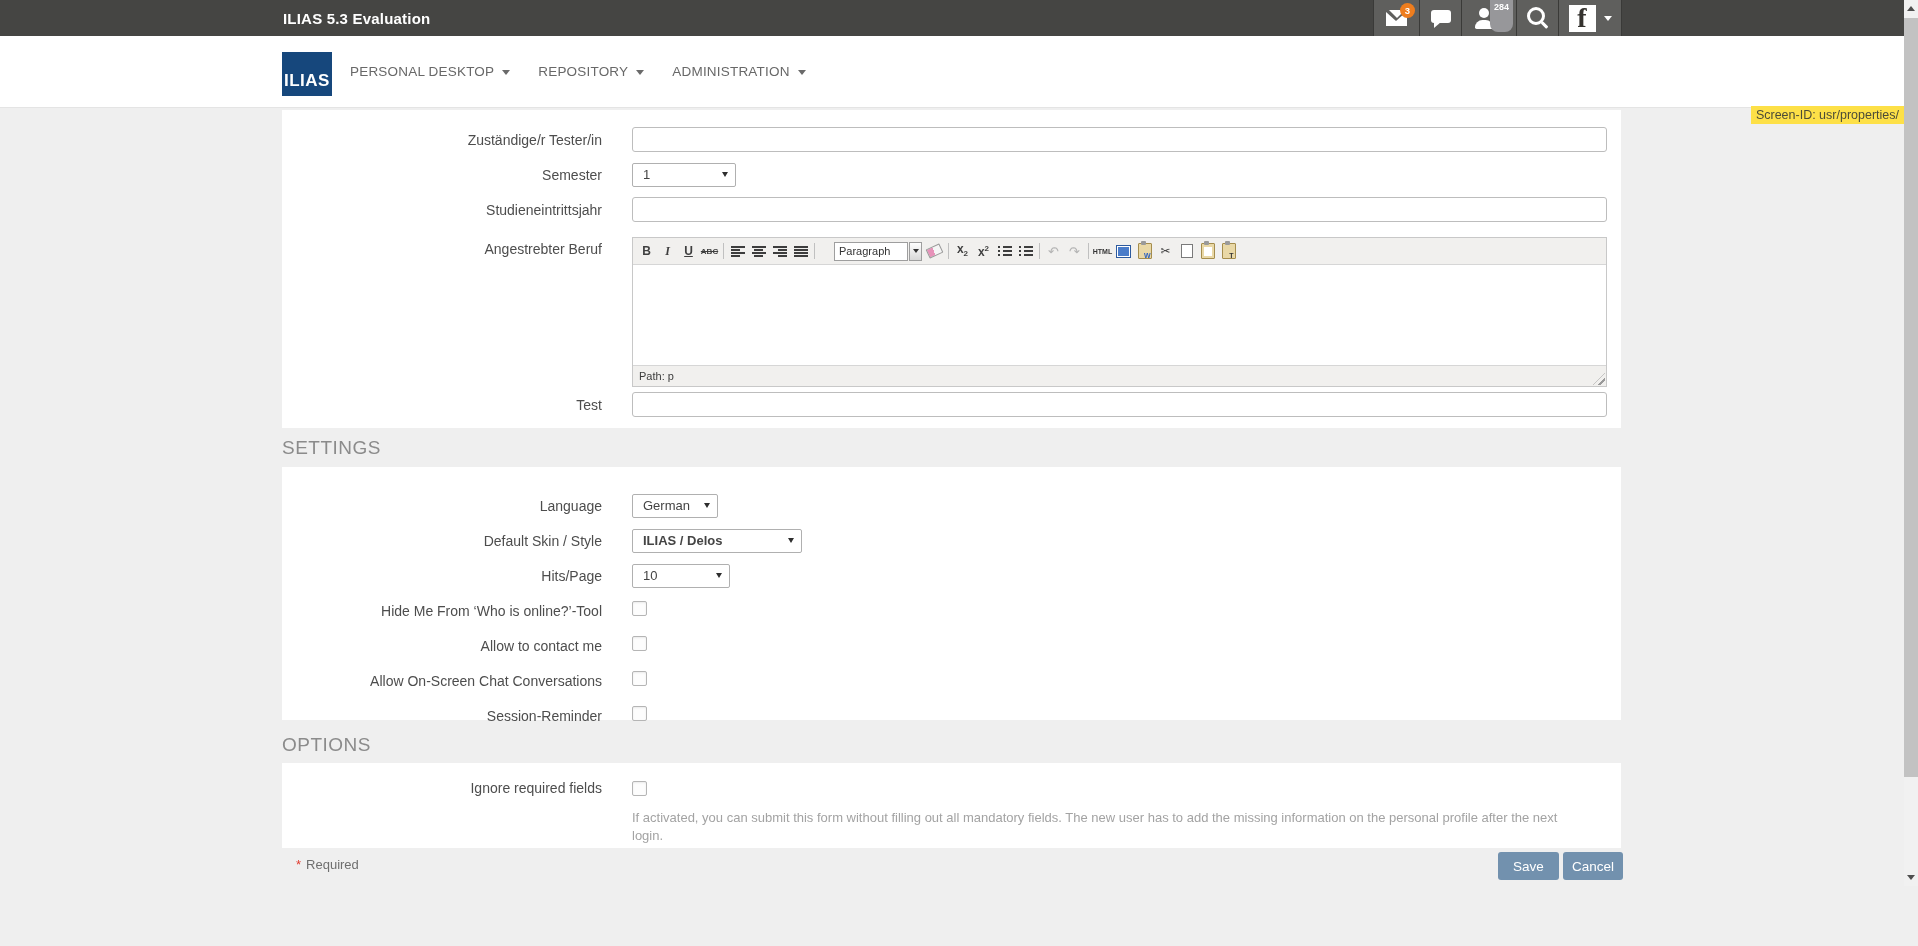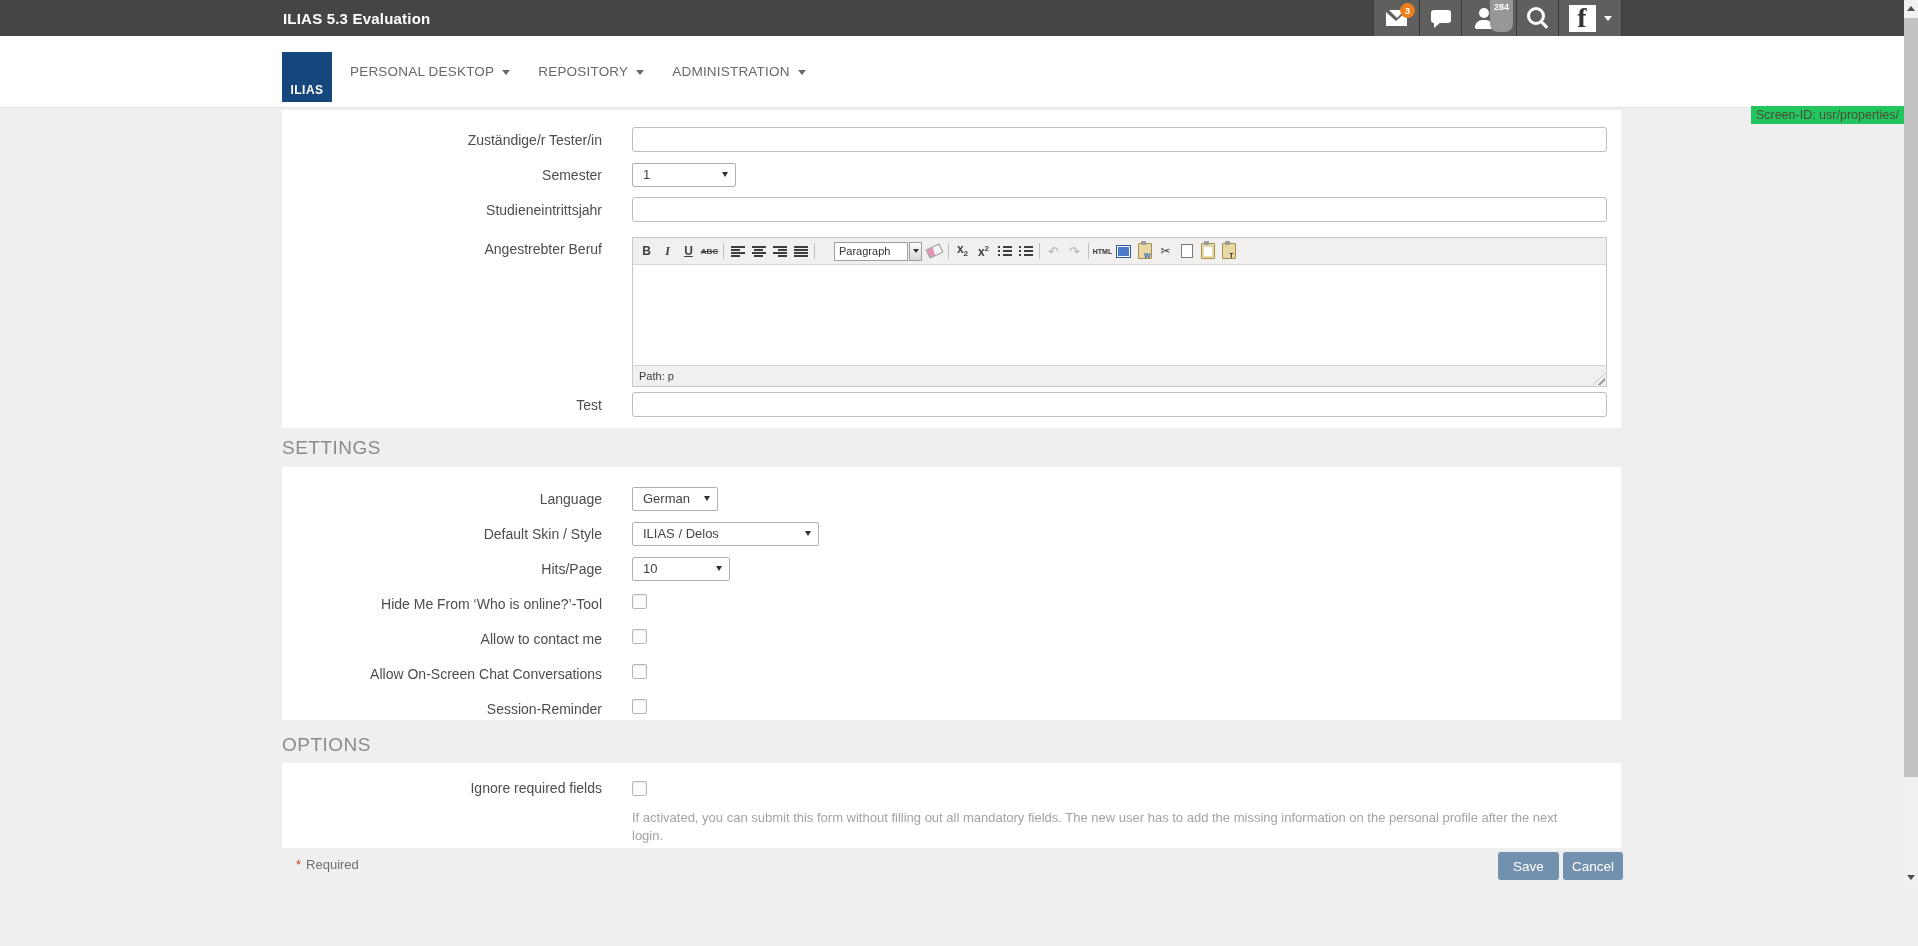--- a/index.html
+++ b/index.html
@@ -34,33 +34,33 @@
   .i-search{width:12px;height:12px;border:3px solid #fff;border-radius:50%;position:relative;margin:-4px 4px 0 0}
   .i-search::after{content:"";position:absolute;width:3px;height:8px;background:#fff;border-radius:1px;
     transform:rotate(-45deg);right:-4px;bottom:-7px}
   .avatar{width:27px;height:27px;background:#fff;color:#35332f;display:flex;align-items:center;justify-content:center;
     font-family:"Liberation Serif",serif;font-weight:bold;font-size:28px;line-height:1;overflow:hidden}
   .caret-down{width:0;height:0;border-left:4px solid transparent;border-right:4px solid transparent;border-top:5px solid #fff}
   .tbtn-profile .caret-down{margin-left:8px}
   
   .navbar{position:absolute;left:0;top:36px;width:1918px;height:72px;background:#fff;
     border-bottom:1px solid #e4e4e4;box-sizing:border-box}
-  .logo{position:absolute;left:282px;top:16px;width:50px;height:50px;background:#16477c;color:#fff;
-    display:flex;align-items:flex-end;justify-content:center;font-size:12px;font-weight:bold;
+  .logo{position:absolute;left:282px;top:16px;width:50px;height:44px;background:#16477c;color:#fff;
+    display:flex;align-items:flex-end;justify-content:center;font-size:17px;font-weight:bold;
     letter-spacing:.5px;padding-bottom:5px;box-sizing:border-box;cursor:pointer}
   .nav-items{position:absolute;left:350px;top:0;height:71px;display:flex;align-items:center}
   .nav-item{display:flex;align-items:center;color:#686868;font-size:13.5px;margin-right:28px;cursor:pointer;letter-spacing:.2px}
   .nav-caret{width:0;height:0;border-left:4px solid transparent;border-right:4px solid transparent;
     border-top:5px solid #6a6a6a;margin-left:8px;margin-top:2px}
   
-  .screen-id{position:absolute;top:106px;right:14px;background:#22c55e;color:#4c4c38;font-size:12.5px;padding:2px 5px}
+  .screen-id{position:absolute;top:106px;right:14px;background:#fde047;color:#4c4c38;font-size:12.5px;padding:2px 5px}
   
   .panel{position:absolute;left:282px;width:1339px;background:#fff;box-sizing:border-box}
   #panel0{top:110px;height:318px;padding-top:12px}
-  #panel1{top:467px;height:253px;padding-top:14px}
+  #panel1{top:467px;height:253px;padding-top:21px}
   #panel2{top:763px;height:85px;padding-top:7px}
   .section-heading{position:absolute;left:282px;color:#8b8b8b;font-size:19px;letter-spacing:.5px}
   #heading1{top:437px}
   #heading2{top:734px}
   
   .form-row{display:flex;align-items:center;min-height:35px}
   .form-label{width:320px;text-align:right;color:#4d4d4d;font-size:14px;flex:none}
   .form-field{flex:1;margin-left:30px;margin-right:14px;position:relative}
   .row-editor{align-items:flex-start;height:160px}
   .row-editor .form-label{padding-top:14px}
@@ -314,21 +314,21 @@
         <div class="form-field">
           <div class="select-box" style="width: 86px;">
             <span class="select-value">German</span>
             <span class="select-caret"></span>
           </div>
         </div>
       </div>
       <div class="form-row">
         <div class="form-label">Default Skin / Style</div>
         <div class="form-field">
-          <div class="select-box" style="width: 187px;">
+          <div class="select-box" style="width: 170px; font-weight: bold;">
             <span class="select-value">ILIAS / Delos</span>
             <span class="select-caret"></span>
           </div>
         </div>
       </div>
       <div class="form-row">
         <div class="form-label">Hits/Page</div>
         <div class="form-field">
           <div class="select-box" style="width: 98px;">
             <span class="select-value">10</span>

